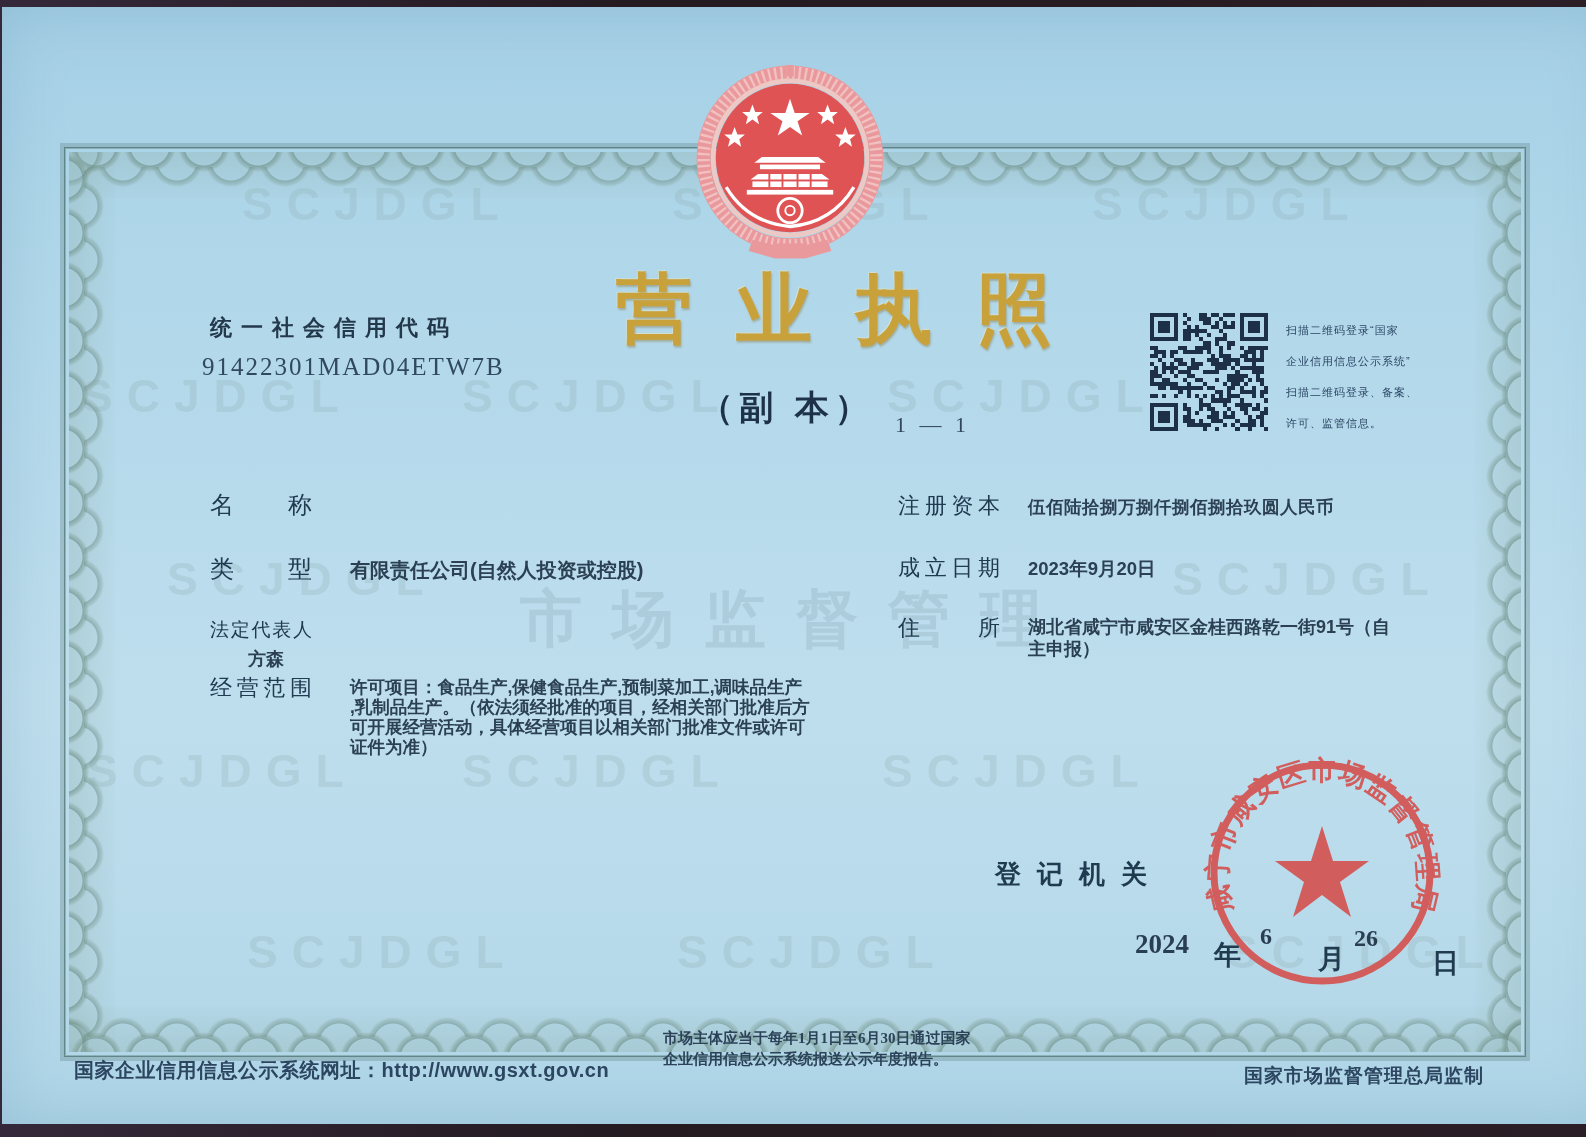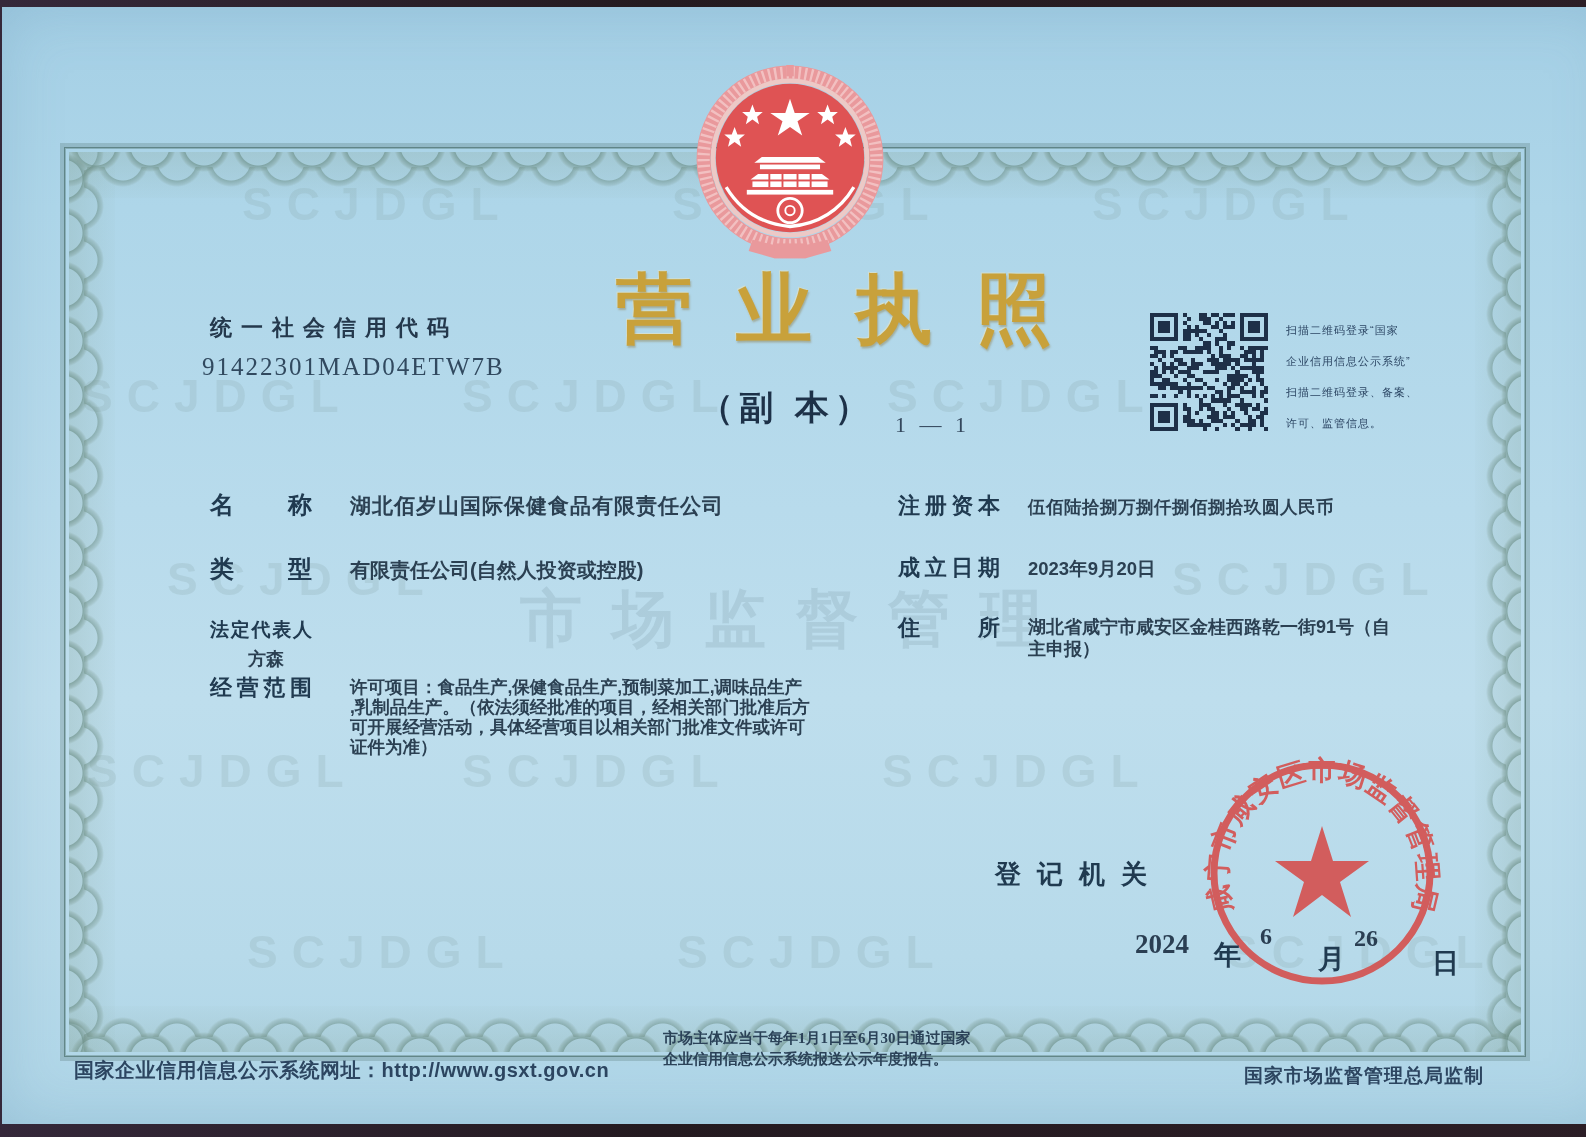--- a/index.html
+++ b/index.html
@@ -45,21 +45,21 @@
   .credit-value{position:absolute;left:200px;top:346px;font-size:25px;font-family:"Liberation Serif","DejaVu Serif",serif;letter-spacing:2px;color:#31495f;}
   .doc-title{position:absolute;left:570px;top:252px;width:460px;text-align:center;font-size:76px;font-weight:900;letter-spacing:44px;text-indent:44px;color:#c8a13b;text-shadow:1px 2px 2px rgba(130,95,20,.35), -1px -1px 0 rgba(255,235,180,.4);white-space:nowrap;}
   .doc-subtitle{position:absolute;left:660px;top:378px;width:250px;text-align:center;font-size:34px;font-weight:bold;letter-spacing:6px;color:#1d3148;}
   .page-no{position:absolute;left:893px;top:405px;font-size:22px;font-family:"Liberation Serif","DejaVu Serif",serif;letter-spacing:4px;color:#33475c;}
 
   .qr{position:absolute;left:1148px;top:306px;width:118px;height:118px;}
   .qr-caption{position:absolute;left:1284px;top:308px;width:210px;font-size:11px;line-height:31px;color:#2b4563;letter-spacing:1px;}
 
   
   .frow{position:absolute;display:flex;}
-  .flabel{width:102px;font-weight:bold;color:#203a50;text-align:justify;text-align-last:justify;flex:none;}
+  .flabel{width:102px;font-weight:normal;color:#203a50;text-align:justify;text-align-last:justify;flex:none;}
   .fvalue{color:#2b4052;font-weight:600;}
   .pre{white-space:pre-line;}
 
   
   .reg-label{position:absolute;left:993px;top:850px;font-size:26px;font-weight:bold;letter-spacing:16px;color:#203a50;white-space:nowrap;}
   .stamp{position:absolute;left:1200px;top:744px;width:240px;height:240px;opacity:.9;}
   .date-part{position:absolute;color:#203a50;white-space:nowrap;}
   .date-num{font-family:"Liberation Serif","DejaVu Serif",serif;font-weight:600;color:#2a3e52;}
 
   
@@ -150,21 +150,20 @@
       </svg>
     <div class="qr-caption">
       <div>扫描二维码登录“国家</div>
       <div>企业信用信息公示系统”</div>
       <div>扫描二维码登录、备案、</div>
       <div>许可、监管信息。</div>
     </div>
 
     <div class="frow" style="left:208px;top:482px;">
       <div class="flabel" style="font-size:24px;">名称</div>
-      <div class="fvalue" style="margin-left:38px;font-size:21px;letter-spacing:1px;padding-top:3px;">湖北佰岁山国际保健食品有限责任公司</div>
     </div>
     <div class="frow" style="left:208px;top:546px;">
       <div class="flabel" style="font-size:24px;">类型</div>
       <div class="fvalue" style="margin-left:38px;font-size:20px;padding-top:4px;">有限责任公司(自然人投资或控股)</div>
     </div>
     <div class="frow" style="left:208px;top:608px;flex-direction:column;">
       <div class="flabel" style="font-size:19px;padding-top:2px;">法定代表人</div>
       <div class="fvalue" style="margin-left:38px;font-size:18px;padding-top:4px;">方森</div>
     </div>
     <div class="frow" style="left:896px;top:484px;">

